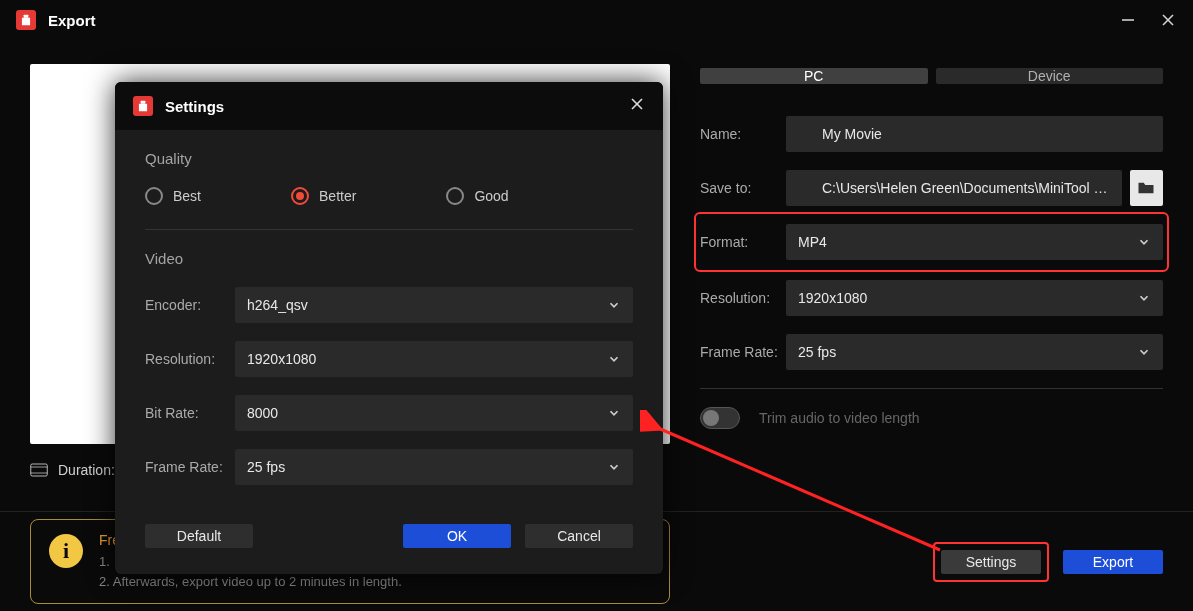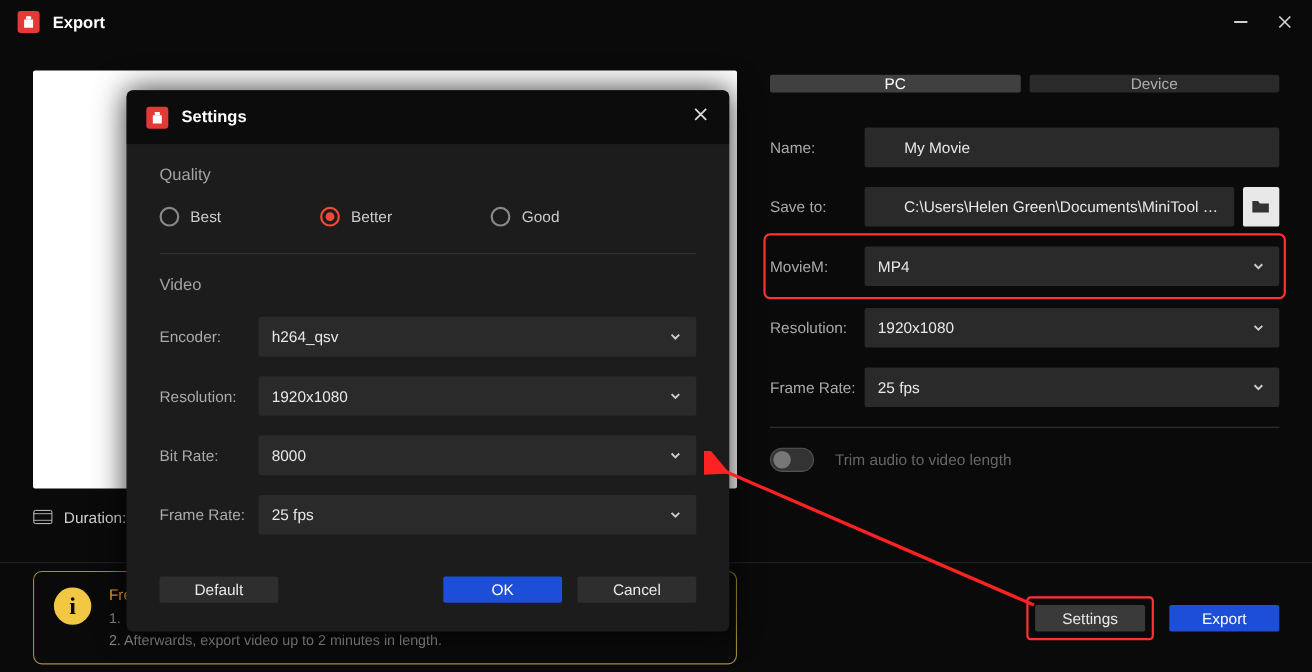--- a/index.html
+++ b/index.html
@@ -137,21 +137,21 @@
         <div class="browse-btn">
           <svg viewBox="0 0 24 18">
               <path d="M2 2h7l2 3h11v11H2z" fill="#333"></path>
             </svg>
         </div>
       </div>
     </div>
 
     <div class="highlight-box">
       <div class="field">
-        <div class="field-label">MovieM:</div>
+        <div class="field-label">Format:</div>
         <div class="select-box field-control">
           <span>MP4</span>
           <svg viewBox="0 0 16 16">
               <path d="M4 6l4 4 4-4" fill="none" stroke="#ccc" stroke-width="2"></path>
             </svg>
         </div>
       </div>
     </div>
 
     <div class="field">

